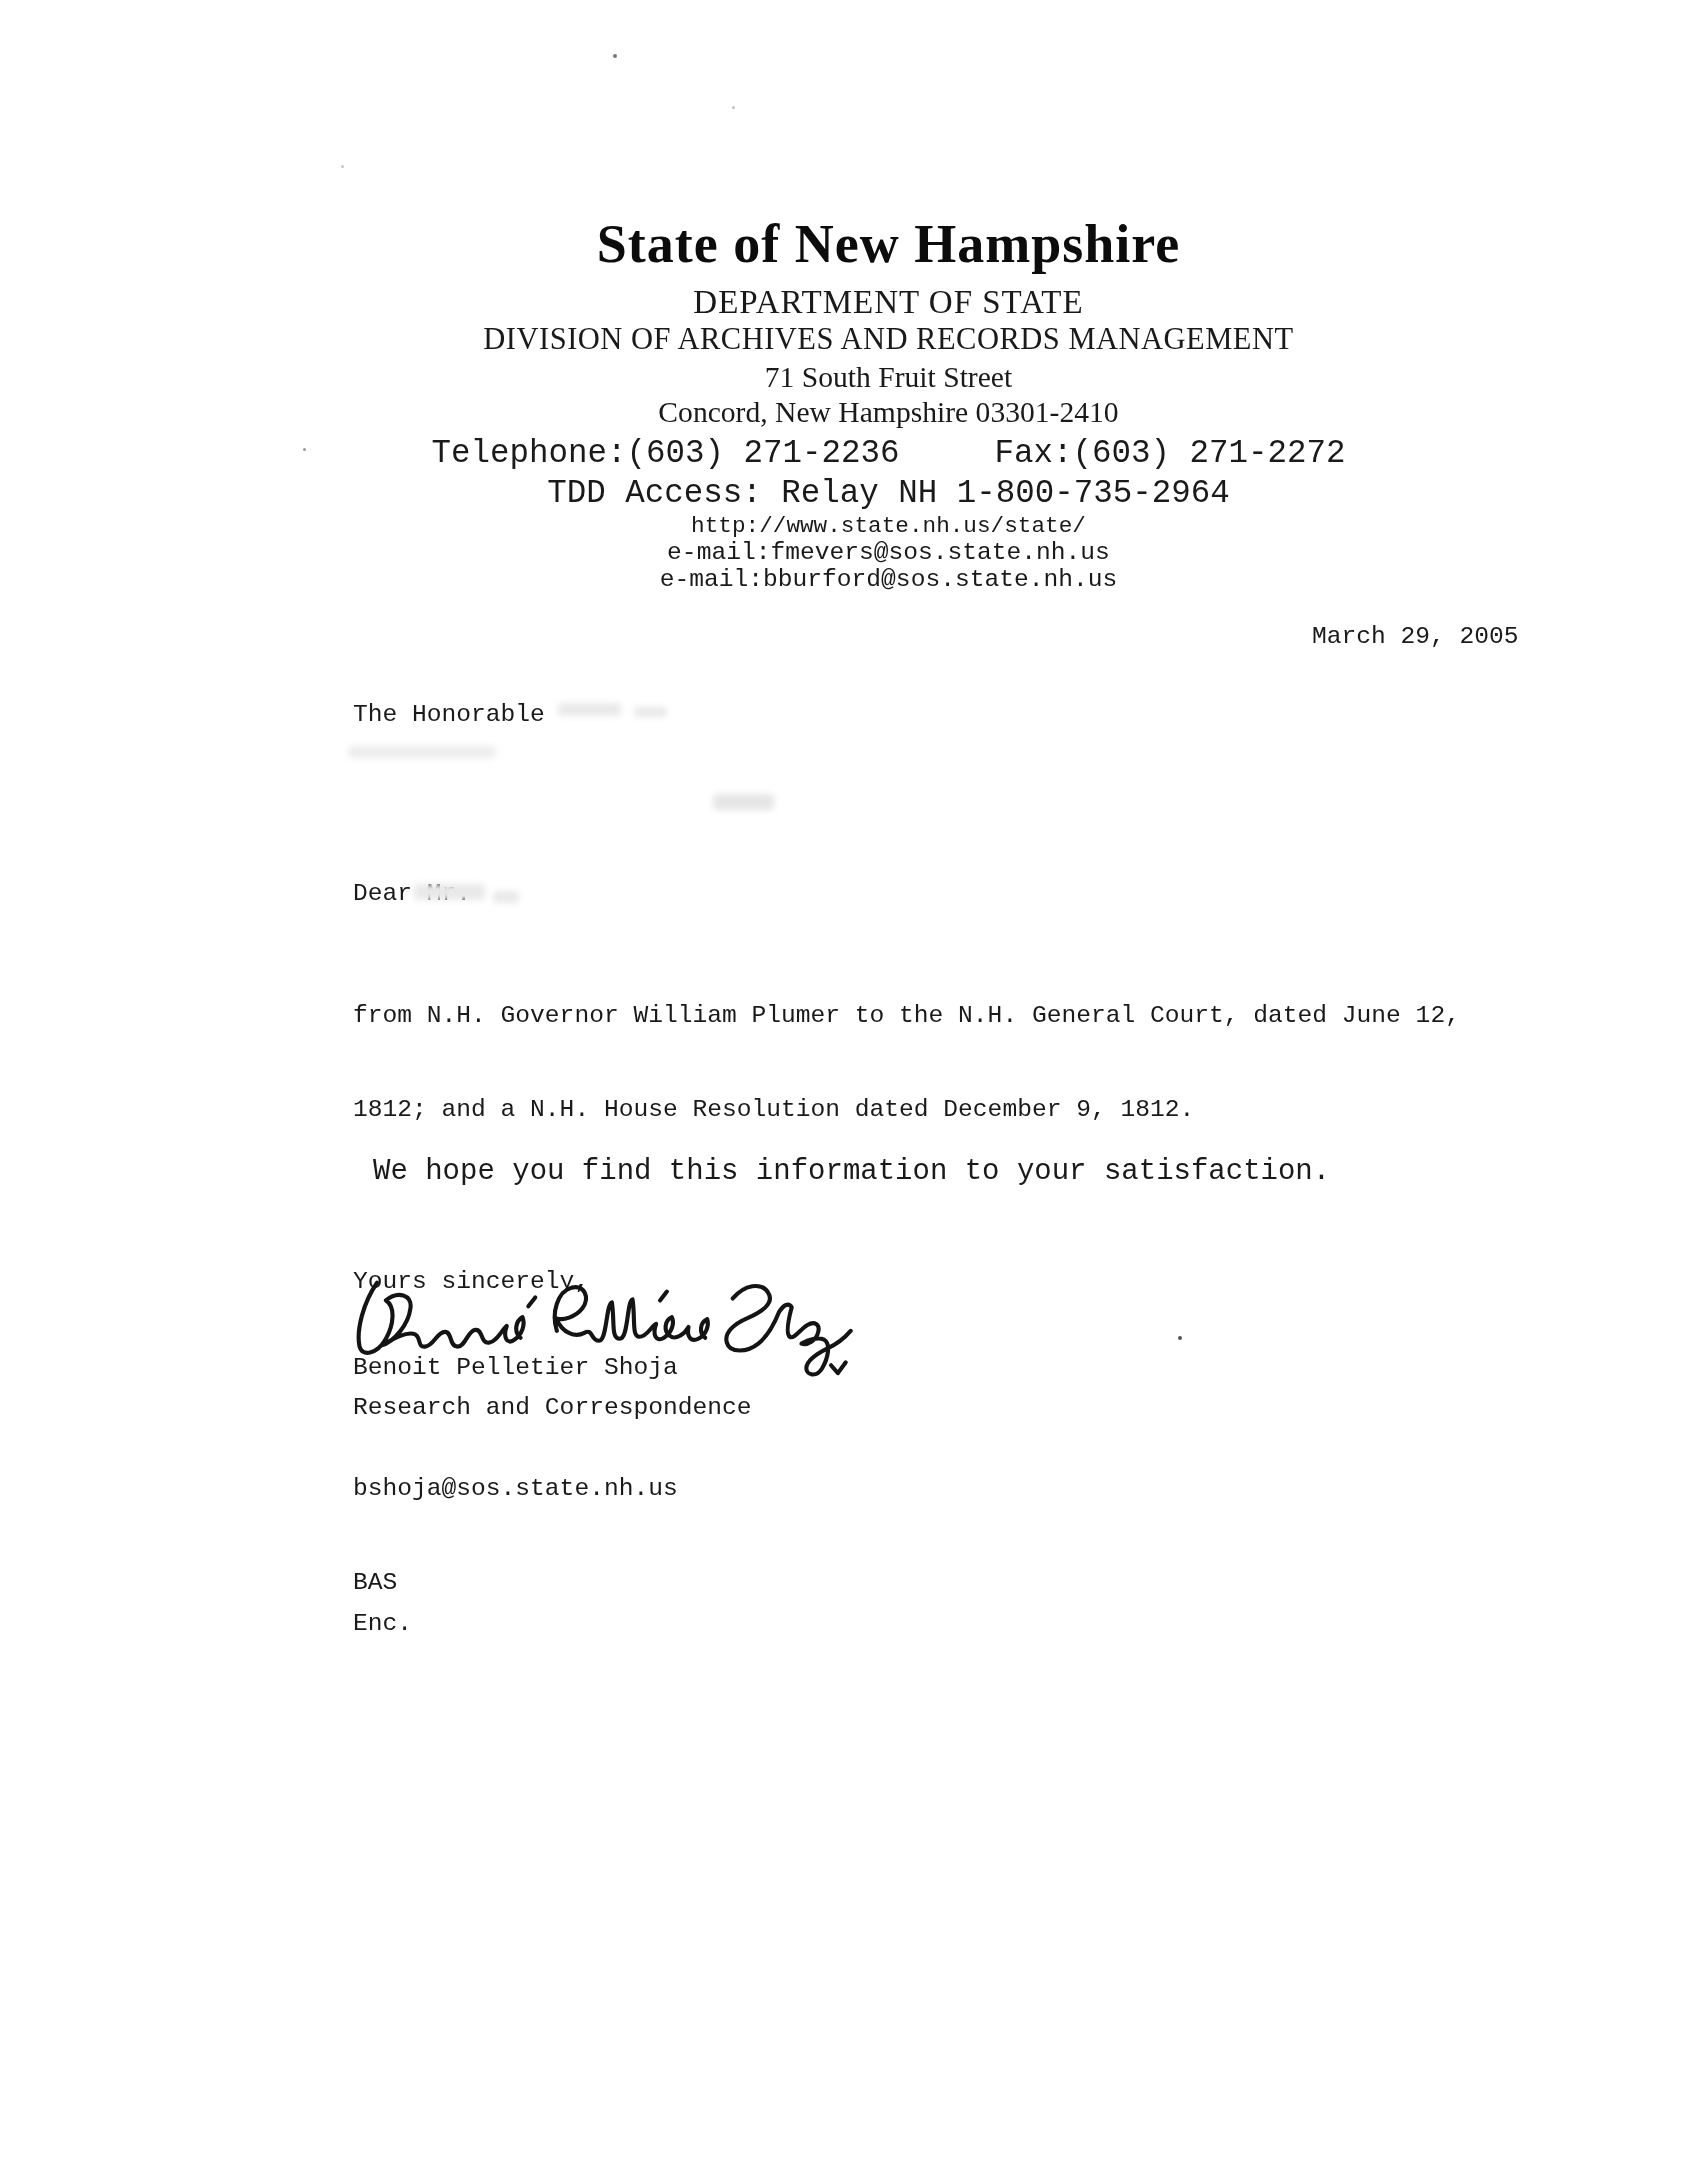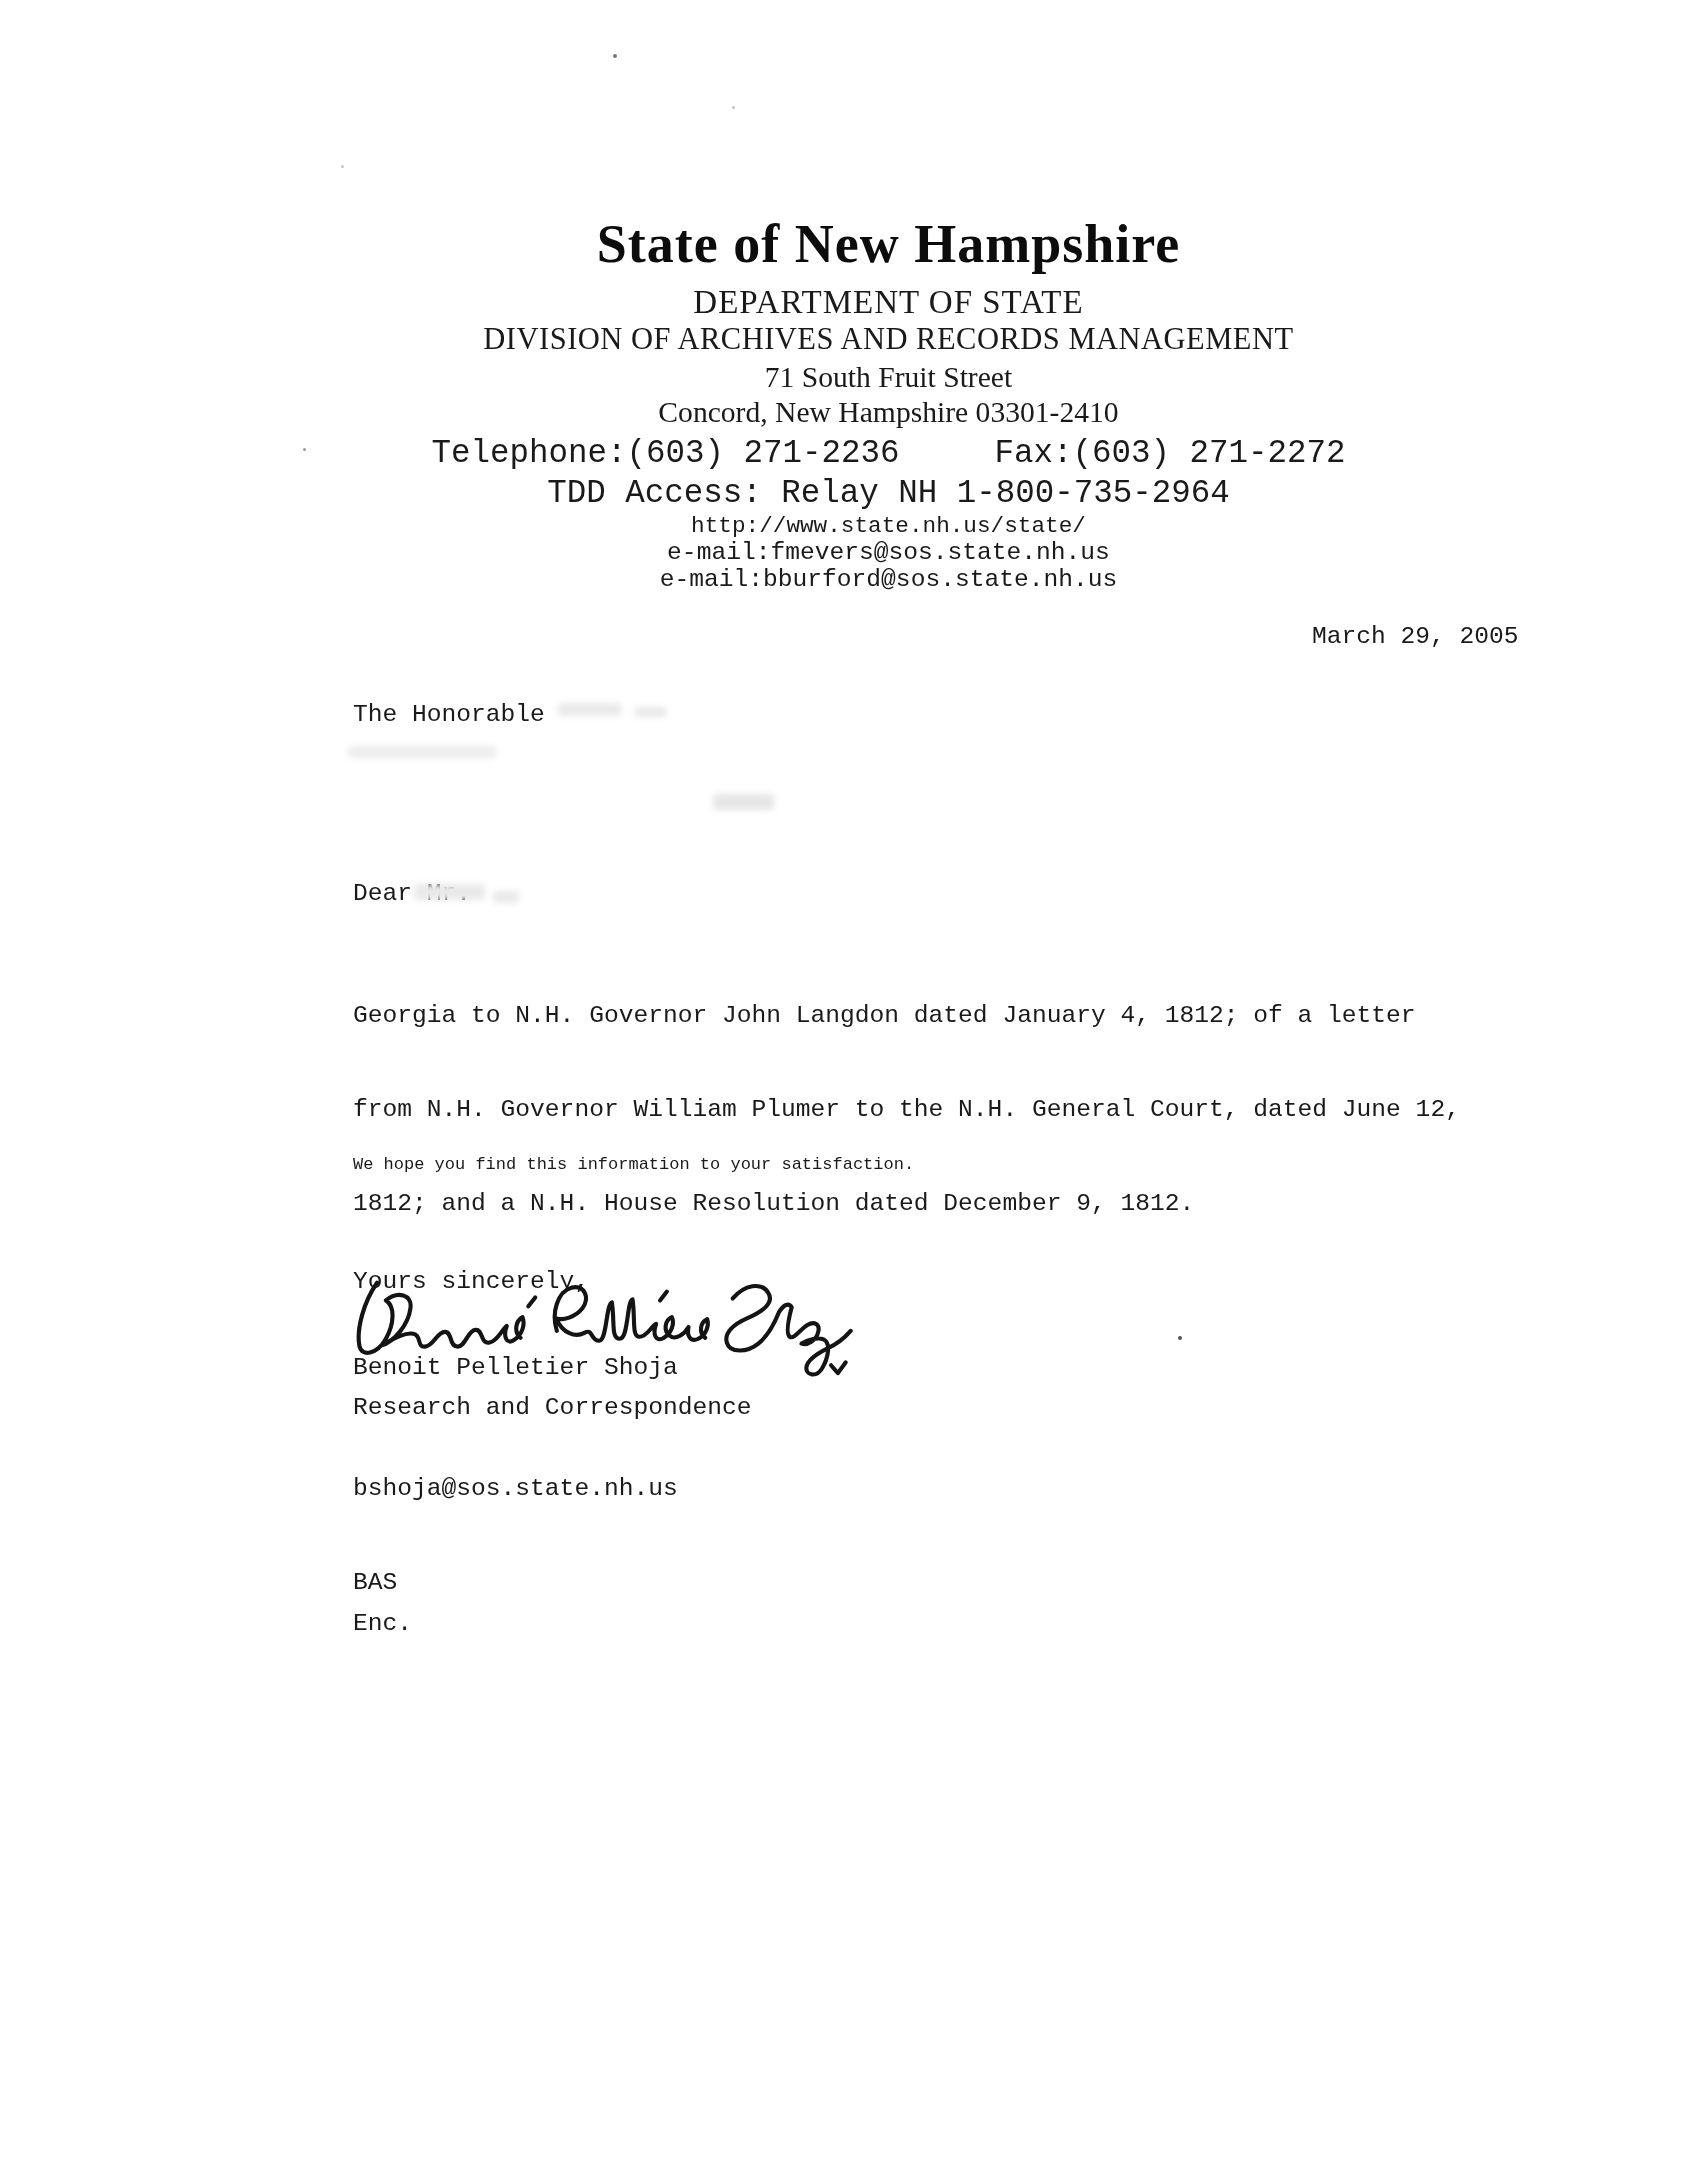--- a/index.html
+++ b/index.html
@@ -28,21 +28,21 @@
   .urlline    { top: 513px; font-size: 22.7px; }
   .email1     { top: 539px; font-size: 24.6px; }
   .email2     { top: 566px; font-size: 24.6px; }
 
   .dateline   { top: 623px; left: 1312px; font-size: 24.6px; }
   .honorable  { top: 701px; left: 353px; font-size: 24.6px; }
   .dear       { top: 880px; left: 353px; font-size: 24.6px; }
 
   .para1      { top: 948px; left: 353px; font-size: 24.6px; }
   .para1 div  { height: 40px; white-space: pre; }
-  .wehope     { top: 1155px; left: 353px; font-size: 17px; }
+  .wehope     { top: 1155px; left: 373px; font-size: 29px; }
   .yours      { top: 1268px; left: 353px; font-size: 24.6px; }
 
   .signature  { position: absolute; left: 347px; top: 1267px; }
   .signername { top: 1354px; left: 353px; font-size: 24.6px; }
   .signertitle{ top: 1394px; left: 353px; font-size: 24.6px; }
   .signermail { top: 1475px; left: 353px; font-size: 24.6px; }
   .initials   { top: 1569px; left: 353px; font-size: 24.6px; }
   .enclosure  { top: 1610px; left: 353px; font-size: 24.6px; }
 
   
@@ -87,21 +87,20 @@
   <div class="smudge s1a"></div>
   <div class="smudge s1b"></div>
   <div class="smudge s2"></div>
   <div class="smudge s3"></div>
 
   <div class="abs mono dear">Dear Mr.</div>
   <div class="smudge s4a"></div>
   <div class="smudge s4b"></div>
 
   <div class="abs mono para1">
-    <div>Georgia to N.H. Governor John Langdon dated January 4, 1812; of a letter</div>
     <div>from N.H. Governor William Plumer to the N.H. General Court, dated June 12,</div>
     <div>1812; and a N.H. House Resolution dated December 9, 1812.</div>
   </div>
   <div class="abs mono wehope">We hope you find this information to your satisfaction.</div>
 
   <div class="abs mono yours">Yours sincerely,</div>
 
   <div class="signature">
     <svg width="517" height="113" viewBox="0 0 525 115">
       <path d="M30 16 C16 36 9 64 12 80 C14 92 30 89 39 73 C47 59 49 40 39 34 C51 24 66 28 64 42 C62 58 48 76 34 80 C47 73 59 66 67 68 C76 70 70 82 79 81 C88 80 91 66 99 66 C107 66 103 81 112 81 C120 81 122 65 130 64 C138 63 135 78 144 77 C152 76 157 64 162 60 C158 71 162 80 170 74 C178 68 181 58 178 51 C171 55 169 66 176 72"></path>

